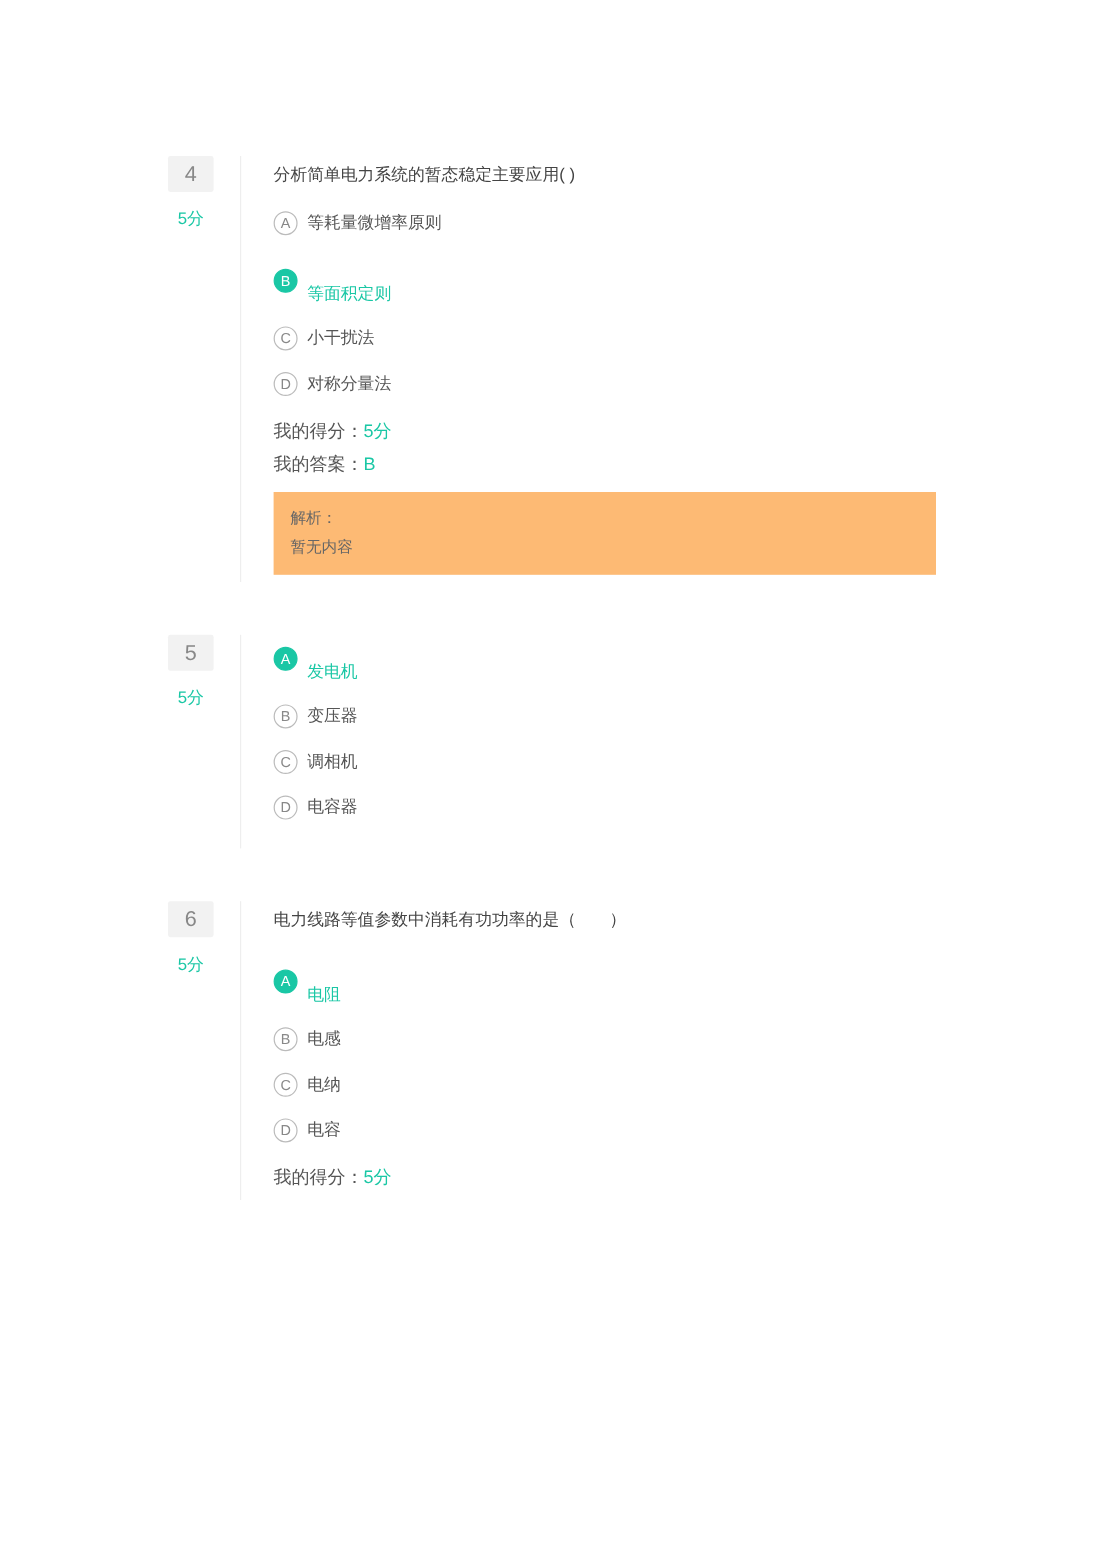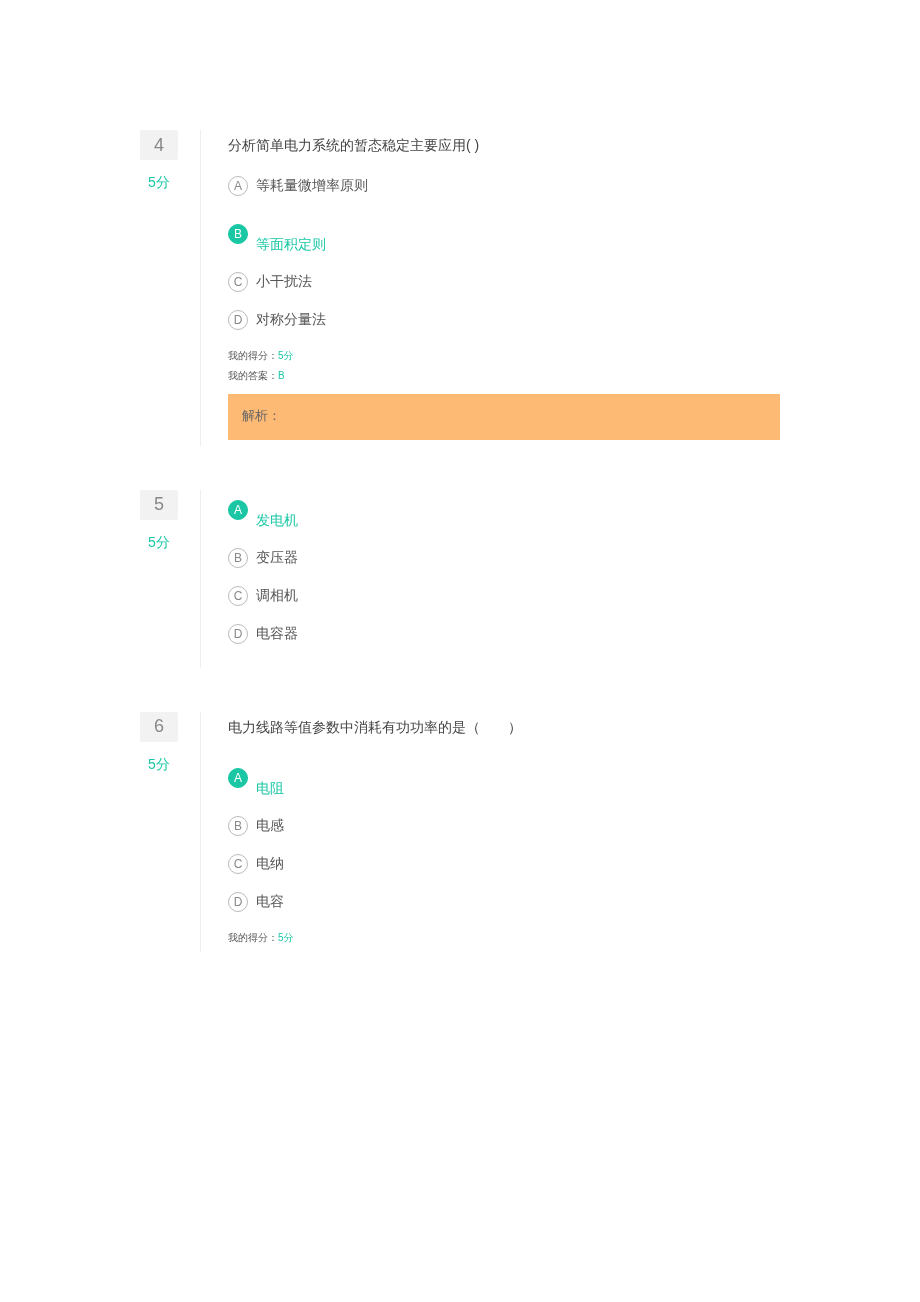--- a/index.html
+++ b/index.html
@@ -84,21 +84,21 @@
   .opt-text {
     font-size: 14px;
     color: #555;
     text-align: right;
   }
   .opt-text.correct {
     color: #1ac7a5;
     margin-top: 22px;
   }
   .score-line {
-    font-size: 10px;
+    font-size: 15px;
     color: #555;
     margin-top: 4px;
     line-height: 1.6;
   }
   .score-val {
     color: #1ac7a5;
   }
   .analysis-box {
     background: #fdba74;
     padding: 10px 14px 12px 14px;
@@ -132,20 +132,21 @@
           <div class="opt-text">小干扰法</div>
         </div>
         <div class="option">
           <div class="opt-letter">D</div>
           <div class="opt-text">对称分量法</div>
         </div>
         <div class="score-line"><span>我的得分：</span><span class="score-val">5分</span></div>
         <div class="score-line"><span>我的答案：</span><span class="score-val">B</span></div>
         <div class="analysis-box">
           <div>解析：</div>
+          <div>暂无内容</div>
         </div>
       </div>
     </div>
     <div class="question-block">
       <div class="left-col">
         <div class="qnum">5</div>
         <div class="points">5分</div>
       </div>
       <div class="right-col">
         <div class="option">

